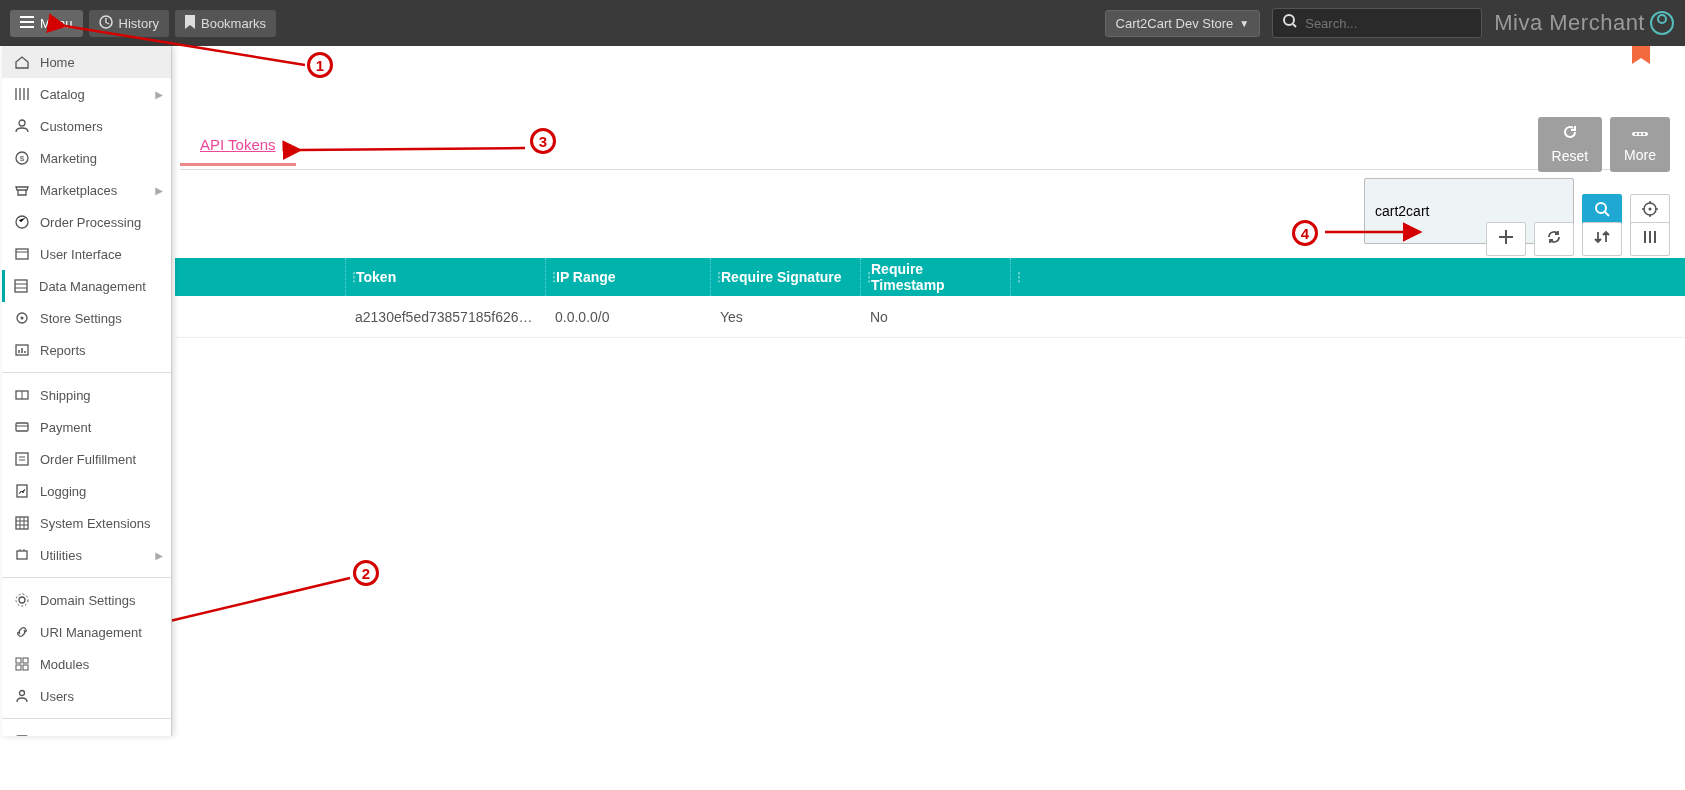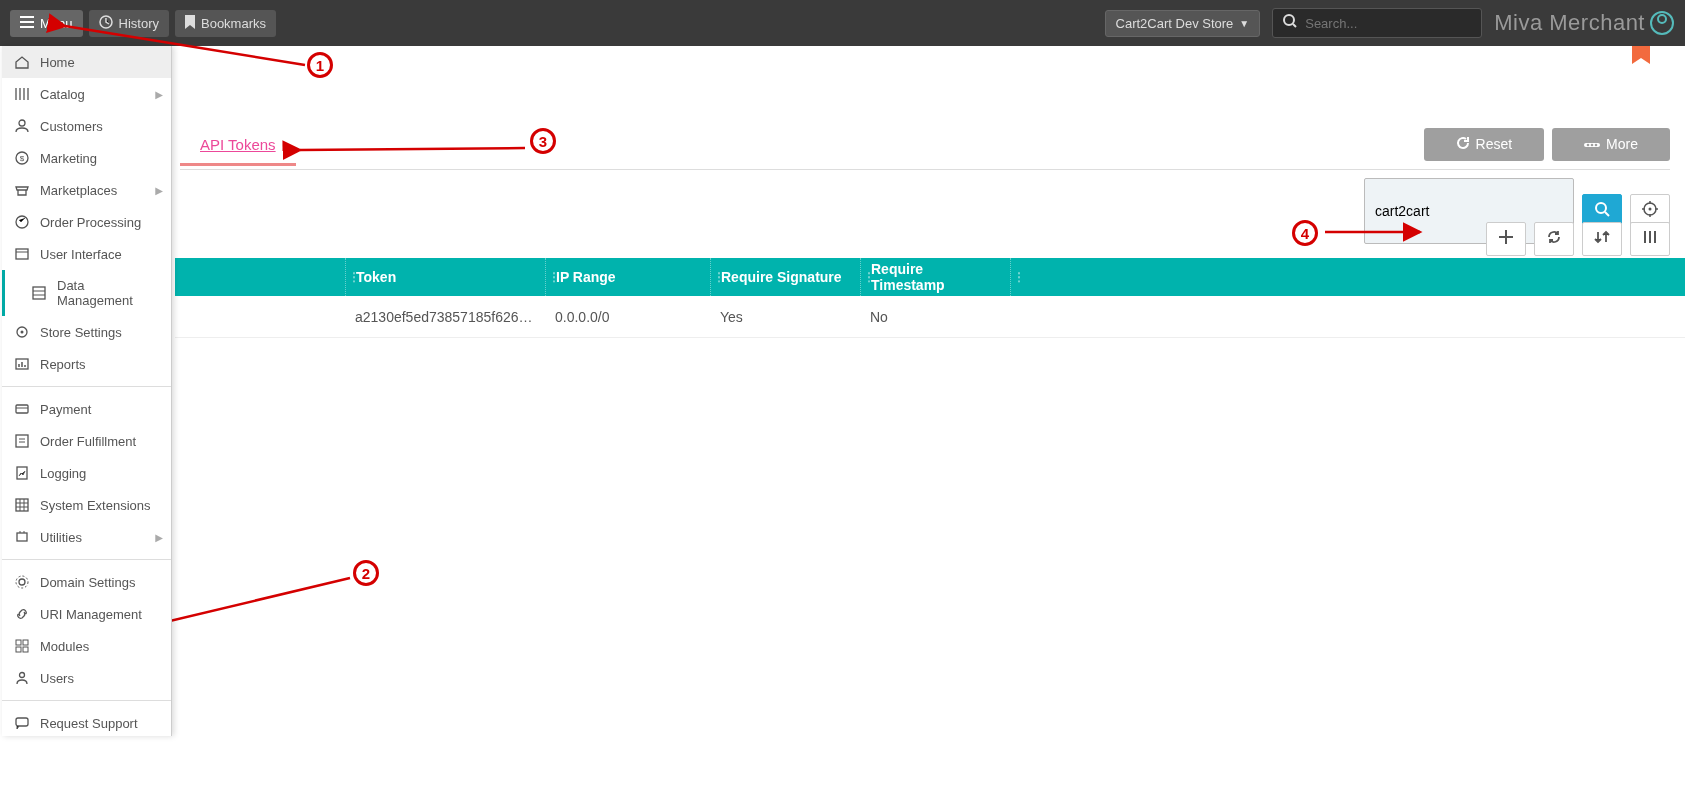--- a/index.html
+++ b/index.html
@@ -16,32 +16,32 @@
 .search-box input { background: transparent; border: none; outline: none; color: #ddd; font-size: 13px; flex: 1; }
 .brand { color: #9a9a9a; font-size: 22px; font-weight: 300; letter-spacing: 0.5px; display: flex; align-items: flex-start; gap: 4px; }
 
 
 .sidebar { position: absolute; left: 2px; top: 46px; width: 170px; background: #fff; border-right: 1px solid #ccc; box-shadow: 2px 0 6px rgba(0,0,0,.15); height: 690px; z-index: 20; overflow-y: auto; }
 .sidebar::-webkit-scrollbar { width: 10px; }
 .sidebar::-webkit-scrollbar-track { background: #f0f0f0; }
 .sidebar::-webkit-scrollbar-thumb { background: #ccc; }
 .sb-item { display: flex; align-items: center; gap: 10px; padding: 8px 12px; font-size: 13px; color: #555; cursor: pointer; position: relative; }
 .sb-item.active { background: #eee; }
-.sb-item.accent { border-left: 3px solid #00a9a5; padding-left: 26px; }
+.sb-item.accent { border-left: 3px solid #00a9a5; padding-left: 8px; }
 .sb-sep { height: 1px; background: #ddd; margin: 6px 0; }
 .sb-chevron { position: absolute; right: 8px; color: #aaa; font-size: 10px; }
 .sb-icon { width: 16px; height: 16px; display: inline-flex; align-items: center; justify-content: center; color: #666; }
 
 
 .tabs-row { position: absolute; top: 120px; left: 180px; right: 15px; height: 50px; display: flex; align-items: center; border-bottom: 1px solid #ddd; }
 .tab { padding: 12px 20px; font-size: 15px; color: #555; position: relative; cursor: pointer; }
 .tab.active { color: #ec4899; text-decoration: underline; }
 .tab.active::after { content: ""; position: absolute; left: 0; right: 0; bottom: -1px; height: 3px; background: #e88; }
 .tabs-actions { margin-left: auto; display: flex; gap: 8px; }
-.act-btn { background: #9f9f9f; color: #fff; border: none; border-radius: 3px; padding: 8px 32px; font-size: 14px; display: flex; gap: 6px; cursor: pointer; }
+.act-btn { background: #9f9f9f; color: #fff; border: none; border-radius: 3px; padding: 8px 14px; font-size: 14px; display: flex; align-items: center; gap: 6px; cursor: pointer; flex-direction: column; }
 
 
 .filter-row { position: absolute; top: 178px; right: 15px; display: flex; gap: 8px; align-items: center; }
 .filter-input { border: 1px solid #bbb; background: #eef3f6; border-radius: 2px; padding: 24px 10px; font-size: 14px; width: 210px; }
 .icon-btn { border: 1px solid #ccc; background: #fff; width: 40px; height: 34px; display: inline-flex; align-items: center; justify-content: center; cursor: pointer; border-radius: 2px; font-size: 16px; color: #555; }
 .icon-btn.primary { background: #1fa8d4; color: #fff; border-color: #1fa8d4; }
 
 
 .toolbar-row { position: absolute; top: 222px; right: 15px; display: flex; gap: 8px; }
 
@@ -215,20 +215,29 @@
           <rect x="2" y="3" width="12" height="10" fill="none" stroke="#555" stroke-width="1.3"></rect>
           <path stroke="#555" stroke-width="1.5" d="M5 11V8M8 11V6M11 11V9"></path>
         </svg>
       </span>
       <span>Reports</span>
     </div>
     <div class="sb-sep"></div>
     <div class="sb-item">
       <span class="sb-icon">
         <svg width="16" height="16" viewBox="0 0 16 16">
+          <rect x="2" y="4" width="12" height="8" fill="none" stroke="#555" stroke-width="1.3"></rect>
+          <path stroke="#555" d="M8 4v8"></path>
+        </svg>
+      </span>
+      <span>Shipping</span>
+    </div>
+    <div class="sb-item">
+      <span class="sb-icon">
+        <svg width="16" height="16" viewBox="0 0 16 16">
           <rect x="2" y="4" width="12" height="8" rx="1" fill="none" stroke="#555" stroke-width="1.3"></rect>
           <path stroke="#555" d="M2 7h12"></path>
         </svg>
       </span>
       <span>Payment</span>
     </div>
     <div class="sb-item">
       <span class="sb-icon">
         <svg width="16" height="16" viewBox="0 0 16 16">
           <rect x="2" y="2" width="12" height="12" fill="none" stroke="#555" stroke-width="1.3"></rect>

